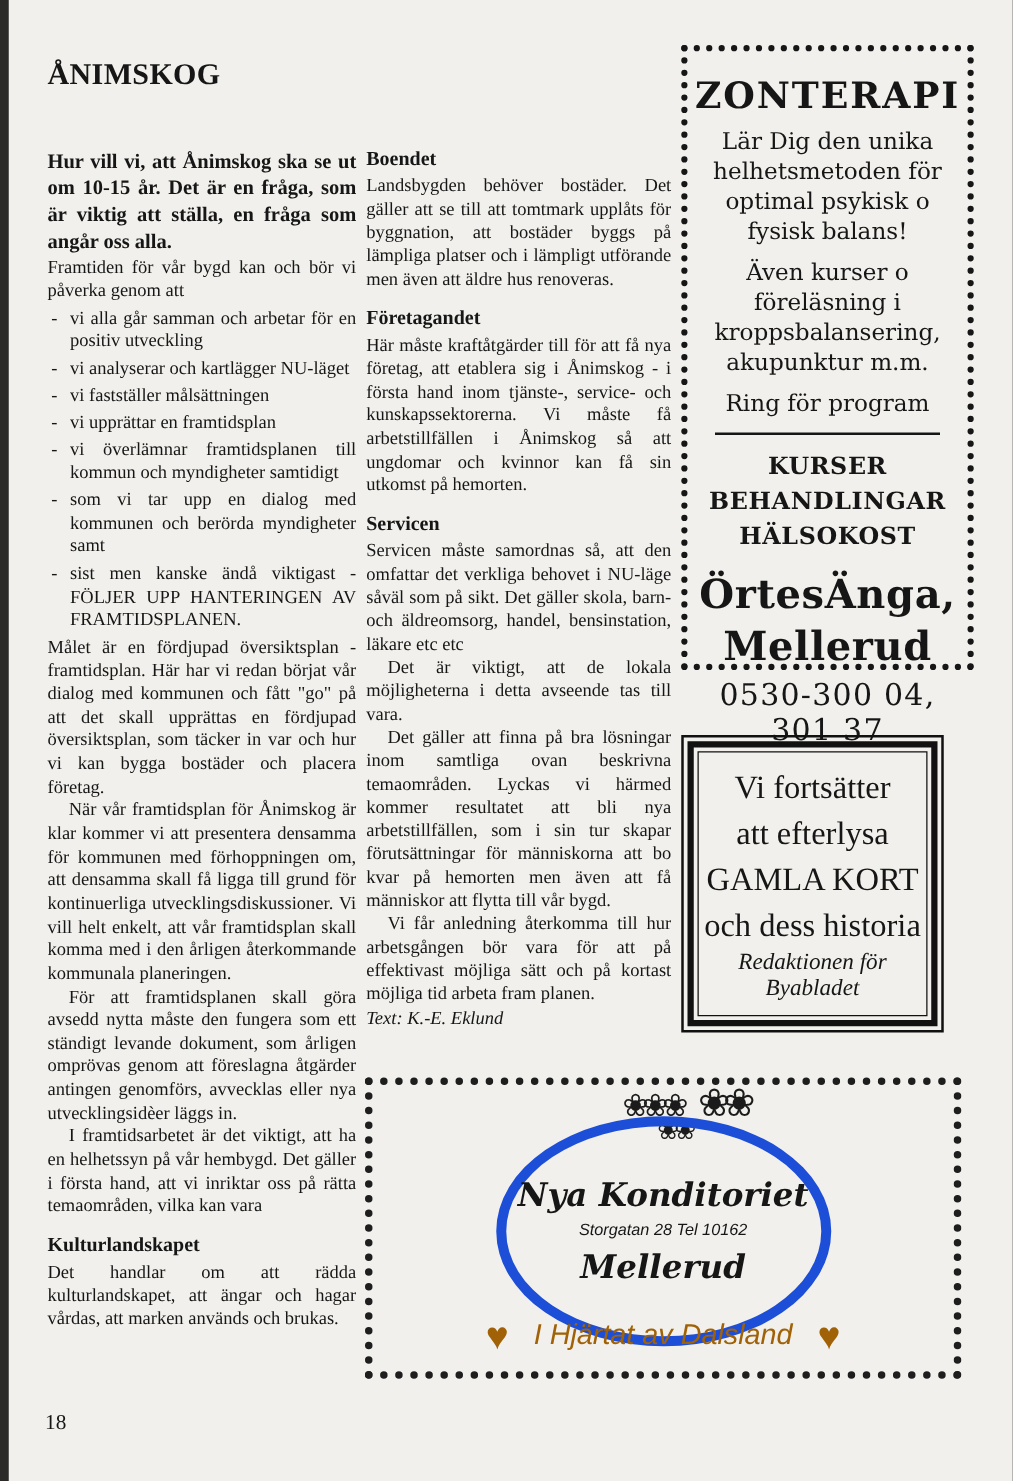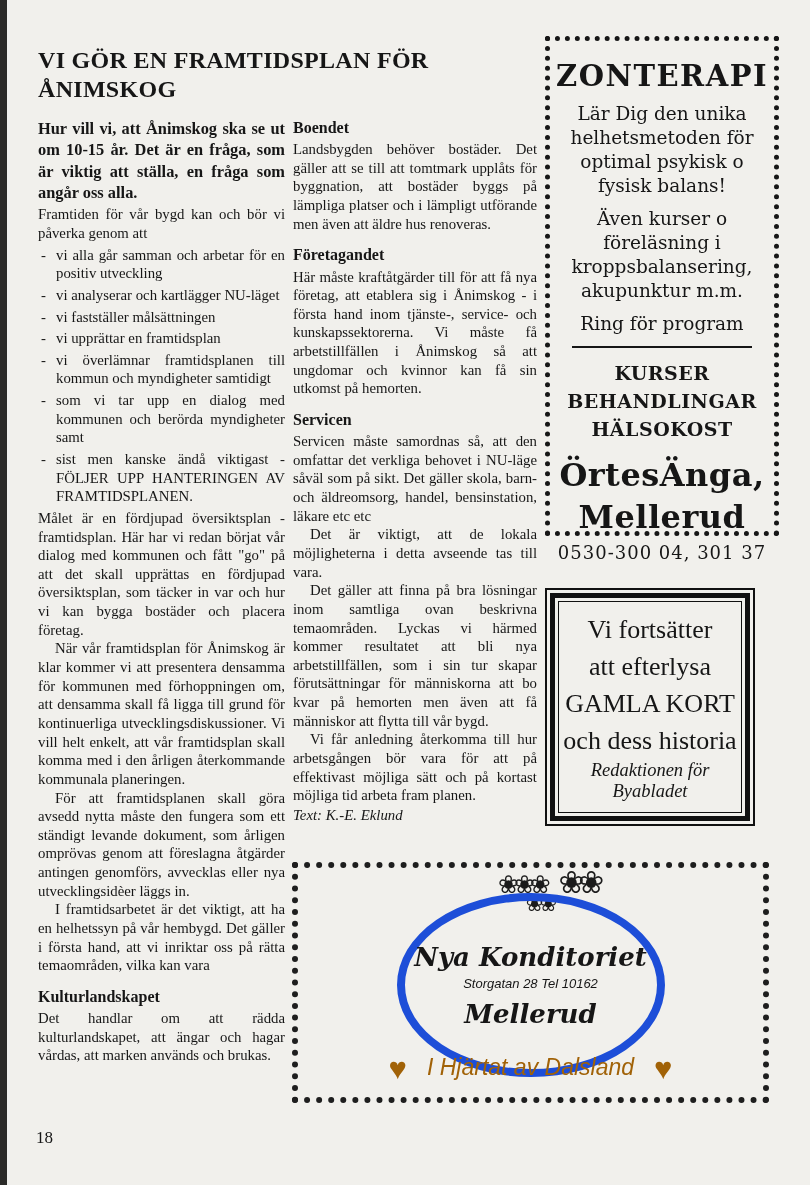--- a/index.html
+++ b/index.html
@@ -34,21 +34,21 @@
   .ad-zon {
     position:absolute; left:545px; top:36px; width:234px; height:500px;
     box-sizing:border-box; border:5px dotted #161616; padding:14px 6px 10px;
     text-align:center; font-family:"DejaVu Serif", serif;
   }
   .z-title { font-size:29px; font-weight:bold; letter-spacing:1.5px; margin:4px 0 0; }
   .z-text { font-size:18.5px; line-height:1.3; margin:9px 6px; }
   .z-rule { border:none; border-top:2px solid #161616; margin:10px 16px 12px; }
   .z-services { font-weight:bold; font-size:19px; line-height:1.45; letter-spacing:.5px; }
   .z-name { font-size:32px; font-weight:bold; line-height:1.3; margin-top:12px; letter-spacing:.5px; }
-  .z-phone { font-size:18px; margin-top:4px; letter-spacing:1px; }
+  .z-phone { font-size:24px; margin-top:4px; letter-spacing:1px; }
 
   
   .ad-gamla { position:absolute; left:545px; top:588px; width:210px; height:238px;
     box-sizing:border-box; border:2px solid #111; padding:3px; }
   .ad-gamla .mid { border:5px solid #111; padding:3px; height:100%; box-sizing:border-box; }
   .ad-gamla .inner { border:1px solid #111; height:100%; box-sizing:border-box;
     display:flex; flex-direction:column; justify-content:center; align-items:center; text-align:center; }
   .g-line { font-size:26px; line-height:1.42; }
   .g-sign { font-style:italic; font-size:18.5px; }
 
@@ -72,21 +72,20 @@
   }
   .kond-tagline .heart { font-style:normal; font-size:31px; vertical-align:-4px; margin:0 20px; }
 </style>
 </head>
 <body>
 
 <div class="page">
   <div class="scan-edge"></div>
 
   <h1 class="page-title">
-    <span>VI GÖR EN FRAMTIDSPLAN FÖR</span>
     <span>ÅNIMSKOG</span>
   </h1>
 
   <div class="col col1">
     <p class="lead">Hur vill vi, att Ånimskog ska se ut om 10-15 år. Det är en fråga, som är viktig att ställa, en fråga som angår oss alla.</p>
     <p class="para">Framtiden för vår bygd kan och bör vi påverka genom att</p>
     <div>
       <div class="bullet">vi alla går samman och arbetar för en positiv utveckling</div>
       <div class="bullet">vi analyserar och kartlägger NU-läget</div>
       <div class="bullet">vi fastställer målsättningen</div>

